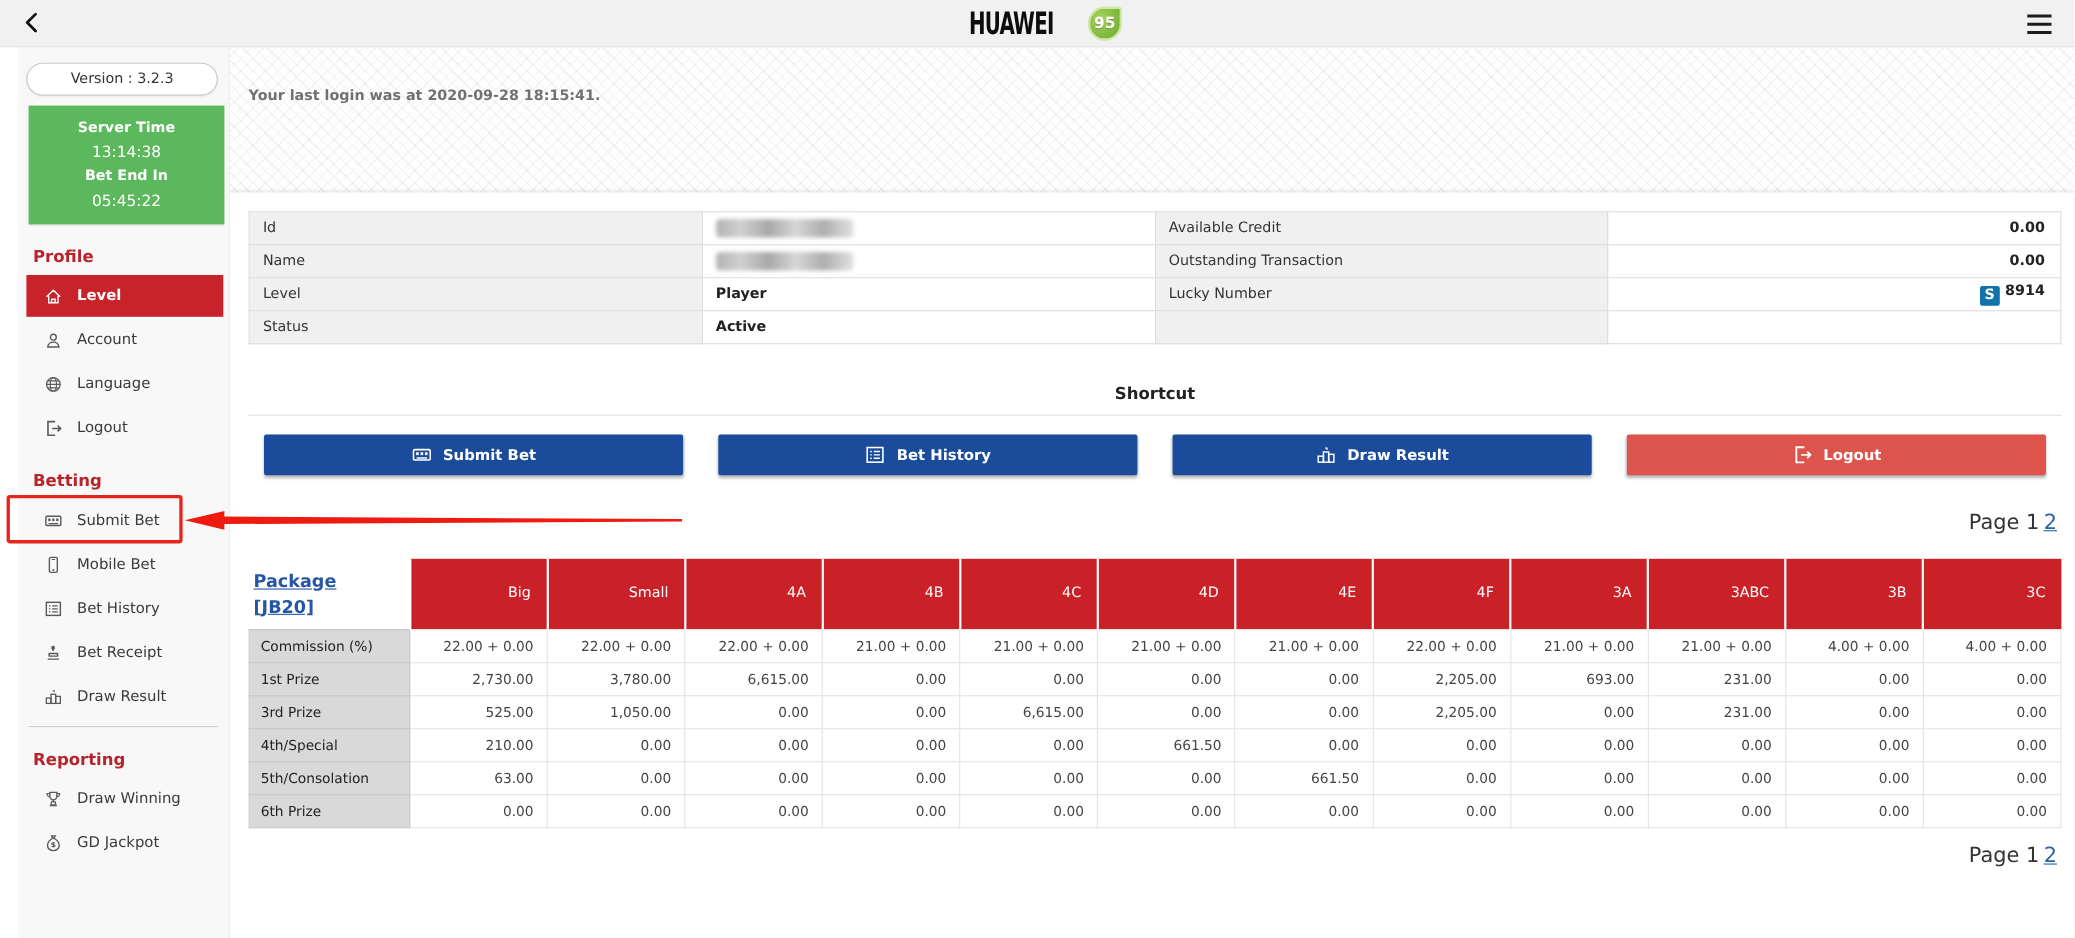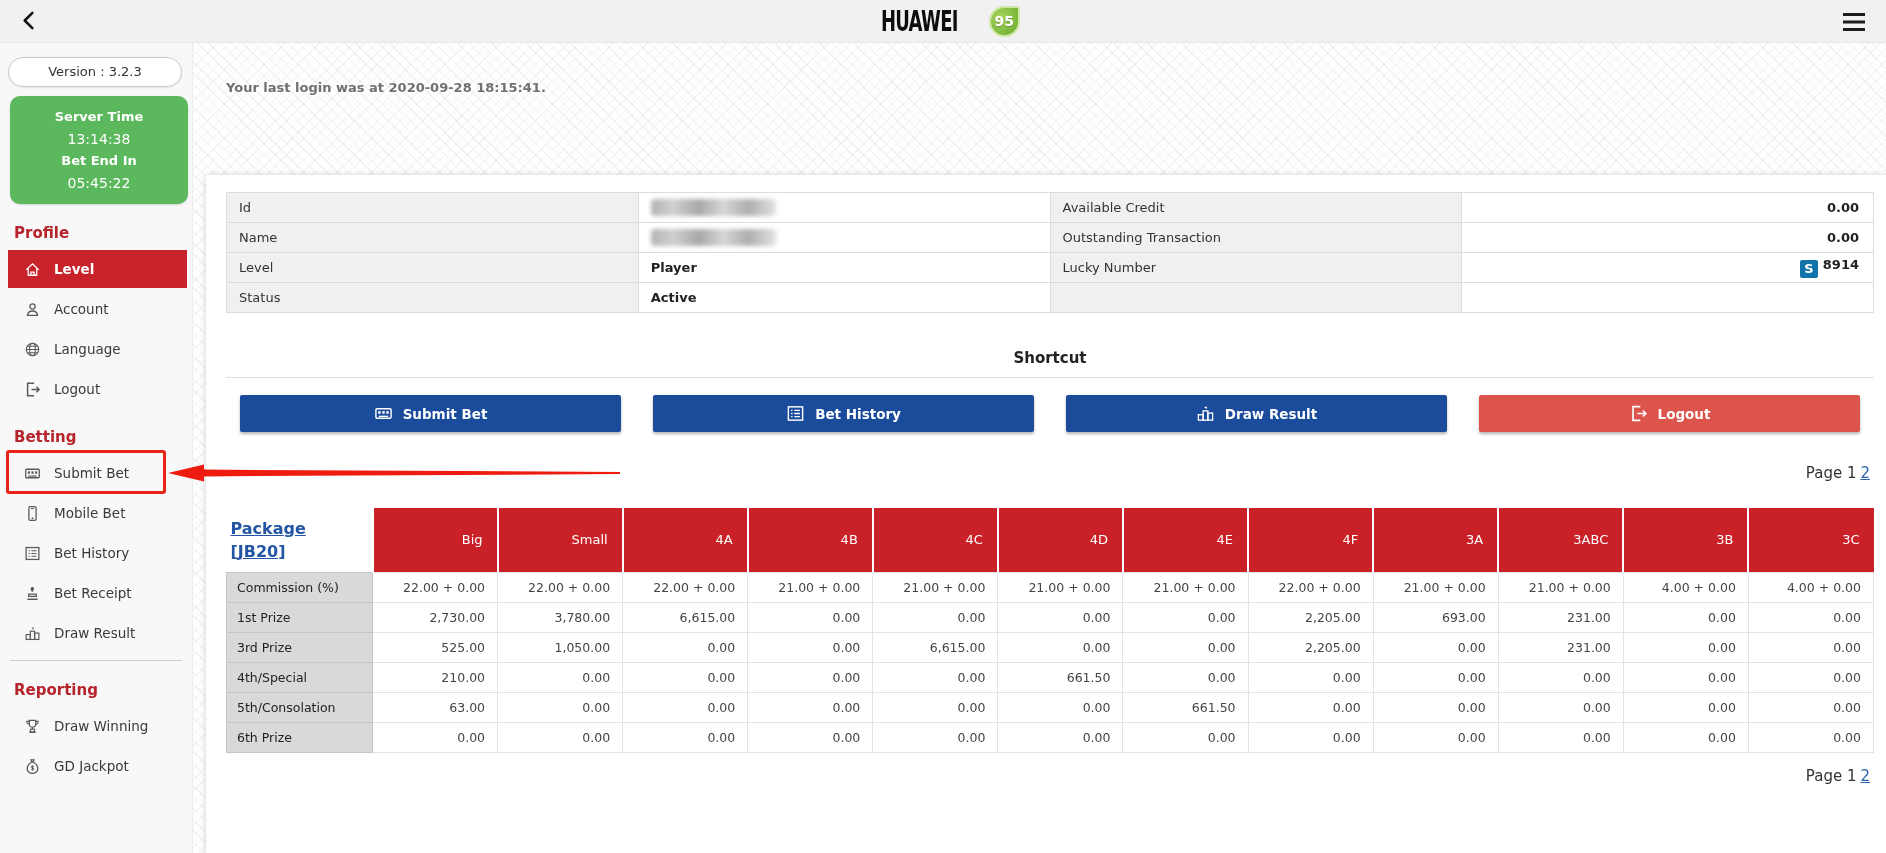--- a/index.html
+++ b/index.html
@@ -10,23 +10,23 @@
   }
   
   .topbar{position:absolute;left:0;top:0;width:100%;height:42px;background:#f1f1f1;border-bottom:1px solid #e6e6e6;z-index:30;}
   .back-btn{position:absolute;left:16px;top:9px;width:26px;height:26px;background:none;border:none;cursor:pointer;padding:0;}
   .menu-btn{position:absolute;right:20px;top:12px;width:24px;height:20px;background:none;border:none;cursor:pointer;padding:0;}
   .brand{position:absolute;left:0;right:0;top:0;height:42px;display:flex;align-items:center;justify-content:center;gap:22px;}
   .brand-text{font-weight:bold;font-size:25px;color:#0d0d0d;letter-spacing:-1px;transform:scaleX(.72) scaleY(1.12);display:inline-block;}
   .brand-badge{width:31px;height:31px;margin-left:-6px;background:radial-gradient(circle at 35% 35%,#a9d55e,#67a92c);border:2px solid #cfe7a4;border-radius:55% 12% 55% 55%;display:flex;align-items:center;justify-content:center;box-sizing:border-box;}
   .brand-badge i{font-style:normal;color:#fff;font-weight:bold;font-size:14px;text-shadow:0 1px 1px rgba(0,0,0,.25);}
   
-  .sb{position:absolute;left:0;top:42px;bottom:0;width:192px;background:#f8f8f8;border-right:1px solid #ededed;z-index:20;}
+  .sb{position:absolute;left:16px;top:42px;bottom:0;width:192px;background:#f8f8f8;border-right:1px solid #ededed;z-index:20;}
   .version{margin:15px 10px 0 8px;height:30px;line-height:28px;background:#fff;border:1px solid #c9c9c9;border-radius:16px;box-shadow:0 1px 2px rgba(0,0,0,.08);text-align:center;font-size:13px;color:#333;box-sizing:border-box;}
-  .timebox{margin:9px 4px 0 10px;height:108px;background:#5cb85c;border-radius:10px;color:#fff;text-align:center;padding-top:10px;box-sizing:border-box;box-shadow:0 1px 2px rgba(0,0,0,.15);}
+  .timebox{margin:9px 4px 0 10px;height:108px;background:#5cb85c;border-radius:0;color:#fff;text-align:center;padding-top:10px;box-sizing:border-box;box-shadow:0 1px 2px rgba(0,0,0,.15);}
   .tb-label{font-size:13px;font-weight:bold;line-height:22px;}
   .tb-value{font-size:14px;line-height:22px;}
   .sb-heading{margin:20px 0 6px 14px;height:20px;font-size:15px;font-weight:bold;color:#b7242c;}
   .sb-item{height:38px;margin:0 5px 2px 8px;display:flex;align-items:center;gap:13px;padding-left:16px;cursor:pointer;font-size:13.5px;color:#3a3a3a;}
   .sb-item.active{background:#c8232b;color:#fff;font-weight:bold;}
   .mi-icon{width:17px;height:17px;flex:0 0 17px;color:#5a5a5a;display:inline-block;}
   .sb-item.active .mi-icon{color:#fff;}
   .mi-icon svg{width:17px;height:17px;display:block;}
   .sb-divider{margin:8px 10px;border-top:1px solid #cfcfcf;height:0;}
   
@@ -55,21 +55,21 @@
   
   .shortcut-title{margin-top:36px;height:20px;text-align:center;font-size:15px;font-weight:bold;color:#222;}
   .sc-hr{margin:8px 0 0;border:none;border-top:1px solid #e0e0e0;height:0;}
   .sc-bar{margin:17px 14px 0;display:flex;gap:32px;}
   .sc-btn{flex:1;height:37px;border:none;border-radius:2px;color:#fff;font-family:inherit;font-size:13.5px;font-weight:bold;display:flex;align-items:center;justify-content:center;gap:10px;cursor:pointer;box-shadow:0 2px 3px rgba(0,0,0,.3);}
   .sc-btn.blue{background:#1b4c9c;}
   .sc-btn.red{background:#dc544c;}
   .sc-icon{width:19px;height:19px;display:inline-block;color:#fff;}
   .sc-icon svg{width:19px;height:19px;display:block;}
   
-  .pagination{text-align:right;font-size:15px;color:#333;padding-right:4px;}
+  .pagination{text-align:right;font-size:19px;color:#333;padding-right:4px;}
   .pagination.top{margin-top:32px;height:18px;}
   .pagination.bottom{margin-top:14px;height:18px;}
   .pg-label{margin-right:4px;}
   .pg-link{color:#2a62ad;text-decoration:underline;cursor:pointer;}
   
   .pkg-table{width:100%;border-collapse:collapse;table-layout:fixed;margin-top:26px;}
   .pkg-table col.c-label{width:146px;}
   .pkg-table th.pkg-corner{background:#fff;text-align:left;vertical-align:middle;padding-left:4px;}
   .pkg-link{color:#2456a5;font-weight:bold;font-size:16px;text-decoration:underline;line-height:1.45;cursor:pointer;display:inline-block;}
   .pkg-table th.pkg-col{height:64px;background:#ca2128;color:#fff;font-size:13px;font-weight:normal;text-align:right;padding:0 14px;border-left:2px solid #fff;box-sizing:border-box;}

